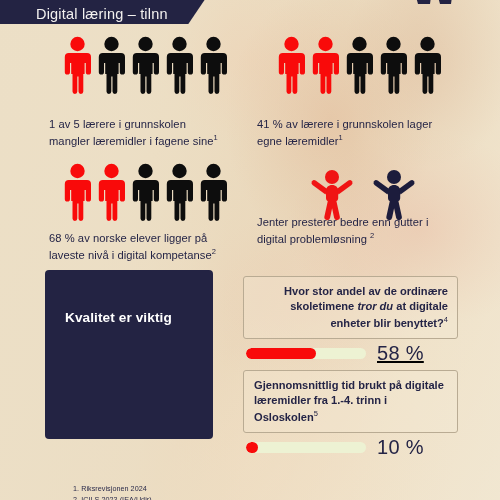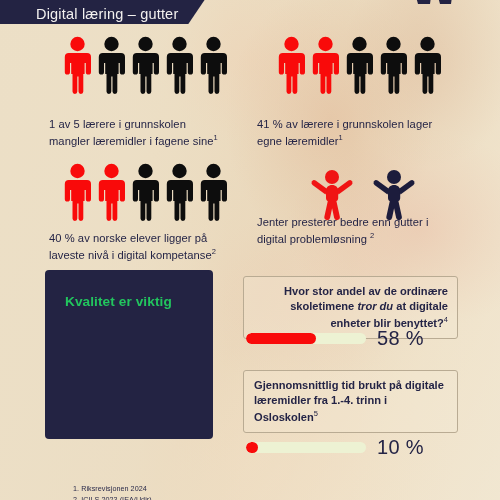--- a/index.html
+++ b/index.html
@@ -64,21 +64,21 @@
   .cap-3{left:49px;top:218px;width:215px;}
   .cap-4{left:257px;top:202px;width:225px;}
 
   
   .card-dark{
     position:absolute;left:45px;top:270px;width:168px;height:169px;
     background:#232343;border-radius:4px;
     padding:24px 20px 0 20px;box-sizing:border-box;
   }
   .card-dark h2{
-    margin:0 0 14px 0;color:#22c55e;font-size:13.6px;font-weight:bold;letter-spacing:.1px;
+    margin:16px 0 14px 0;color:#ffffff;font-size:13.6px;font-weight:bold;letter-spacing:.1px;
   }
   .card-dark p{
     margin:0;color:#eceaf0;font-size:11.6px;line-height:1.52;letter-spacing:.05px;
   }
   .card-dark b{font-weight:bold;color:#ffffff;}
   .card-dark sup{font-size:7.5px;}
 
   
   .qbox{
     position:absolute;box-sizing:border-box;
@@ -86,21 +86,21 @@
     background:rgba(244,234,214,0.30);
     padding:7px 9px 7px 10px;
     color:#242446;font-size:11.1px;line-height:1.38;font-weight:bold;
   }
   .qbox i{font-style:italic;}
   .qbox sup{font-size:7.5px;font-weight:normal;}
   .qbox-1{left:243px;top:276px;width:215px;text-align:right;}
   .qbox-2{left:243px;top:370px;width:215px;}
 
   .meter{position:absolute;display:flex;align-items:center;gap:11px;}
-  .meter-1{left:246px;top:327px;}
+  .meter-1{left:246px;top:342px;text-decoration:underline;}
   .meter-2{left:246px;top:436px;}
   .track{
     width:120px;height:11px;border-radius:6px;background:#edf2d3;
     overflow:hidden;position:relative;
   }
   .fill{height:100%;border-radius:6px;background:#f90a0a;}
   .pct{color:#242446;font-size:20px;letter-spacing:.3px;}
 
   
   .notes{
@@ -111,21 +111,21 @@
 </style>
 </head>
 <body>
 
 <div id="page">
 
   <div class="bg-photo"></div>
   <div class="bg-veil"></div>
 
   <div class="banner">
-    <span class="banner-title">Digital læring – gutter</span>
+    <span class="banner-title">Digital læring – tilnn</span>
   </div>
 
   <div class="logo">
     <svg viewBox="0 0 44 28" width="44" height="28" aria-hidden="true">
       <path d="M2 0 L10 0 L13 16 L16 0 L23 0 L20 22 L8 22 Z" fill="#232343"></path>
       <path d="M24 0 L32 0 L35 16 L38 0 L44 0 L41 22 L30 22 Z" fill="#232343"></path>
     </svg>
   </div>
 
   <div class="pictos p-r1l">
@@ -216,21 +216,21 @@
     <span>1 av 5 lærere i grunnskolen</span><br>
     <span>mangler læremidler i fagene sine</span><sup>1</sup>
   </div>
 
   <div class="cap cap-2">
     <span>41 % av lærere i grunnskolen lager</span><br>
     <span>egne læremidler</span><sup>1</sup>
   </div>
 
   <div class="cap cap-3">
-    <span>40 % av norske elever ligger på</span><br>
+    <span>68 % av norske elever ligger på</span><br>
     <span>laveste nivå i digital kompetanse</span><sup>2</sup>
   </div>
 
   <div class="cap cap-4">
     <span>Jenter presterer bedre enn gutter i</span><br>
     <span>digital problemløsning </span><sup>2</sup>
   </div>
 
   <div class="card-dark">
     <h2>Kvalitet er viktig</h2>

